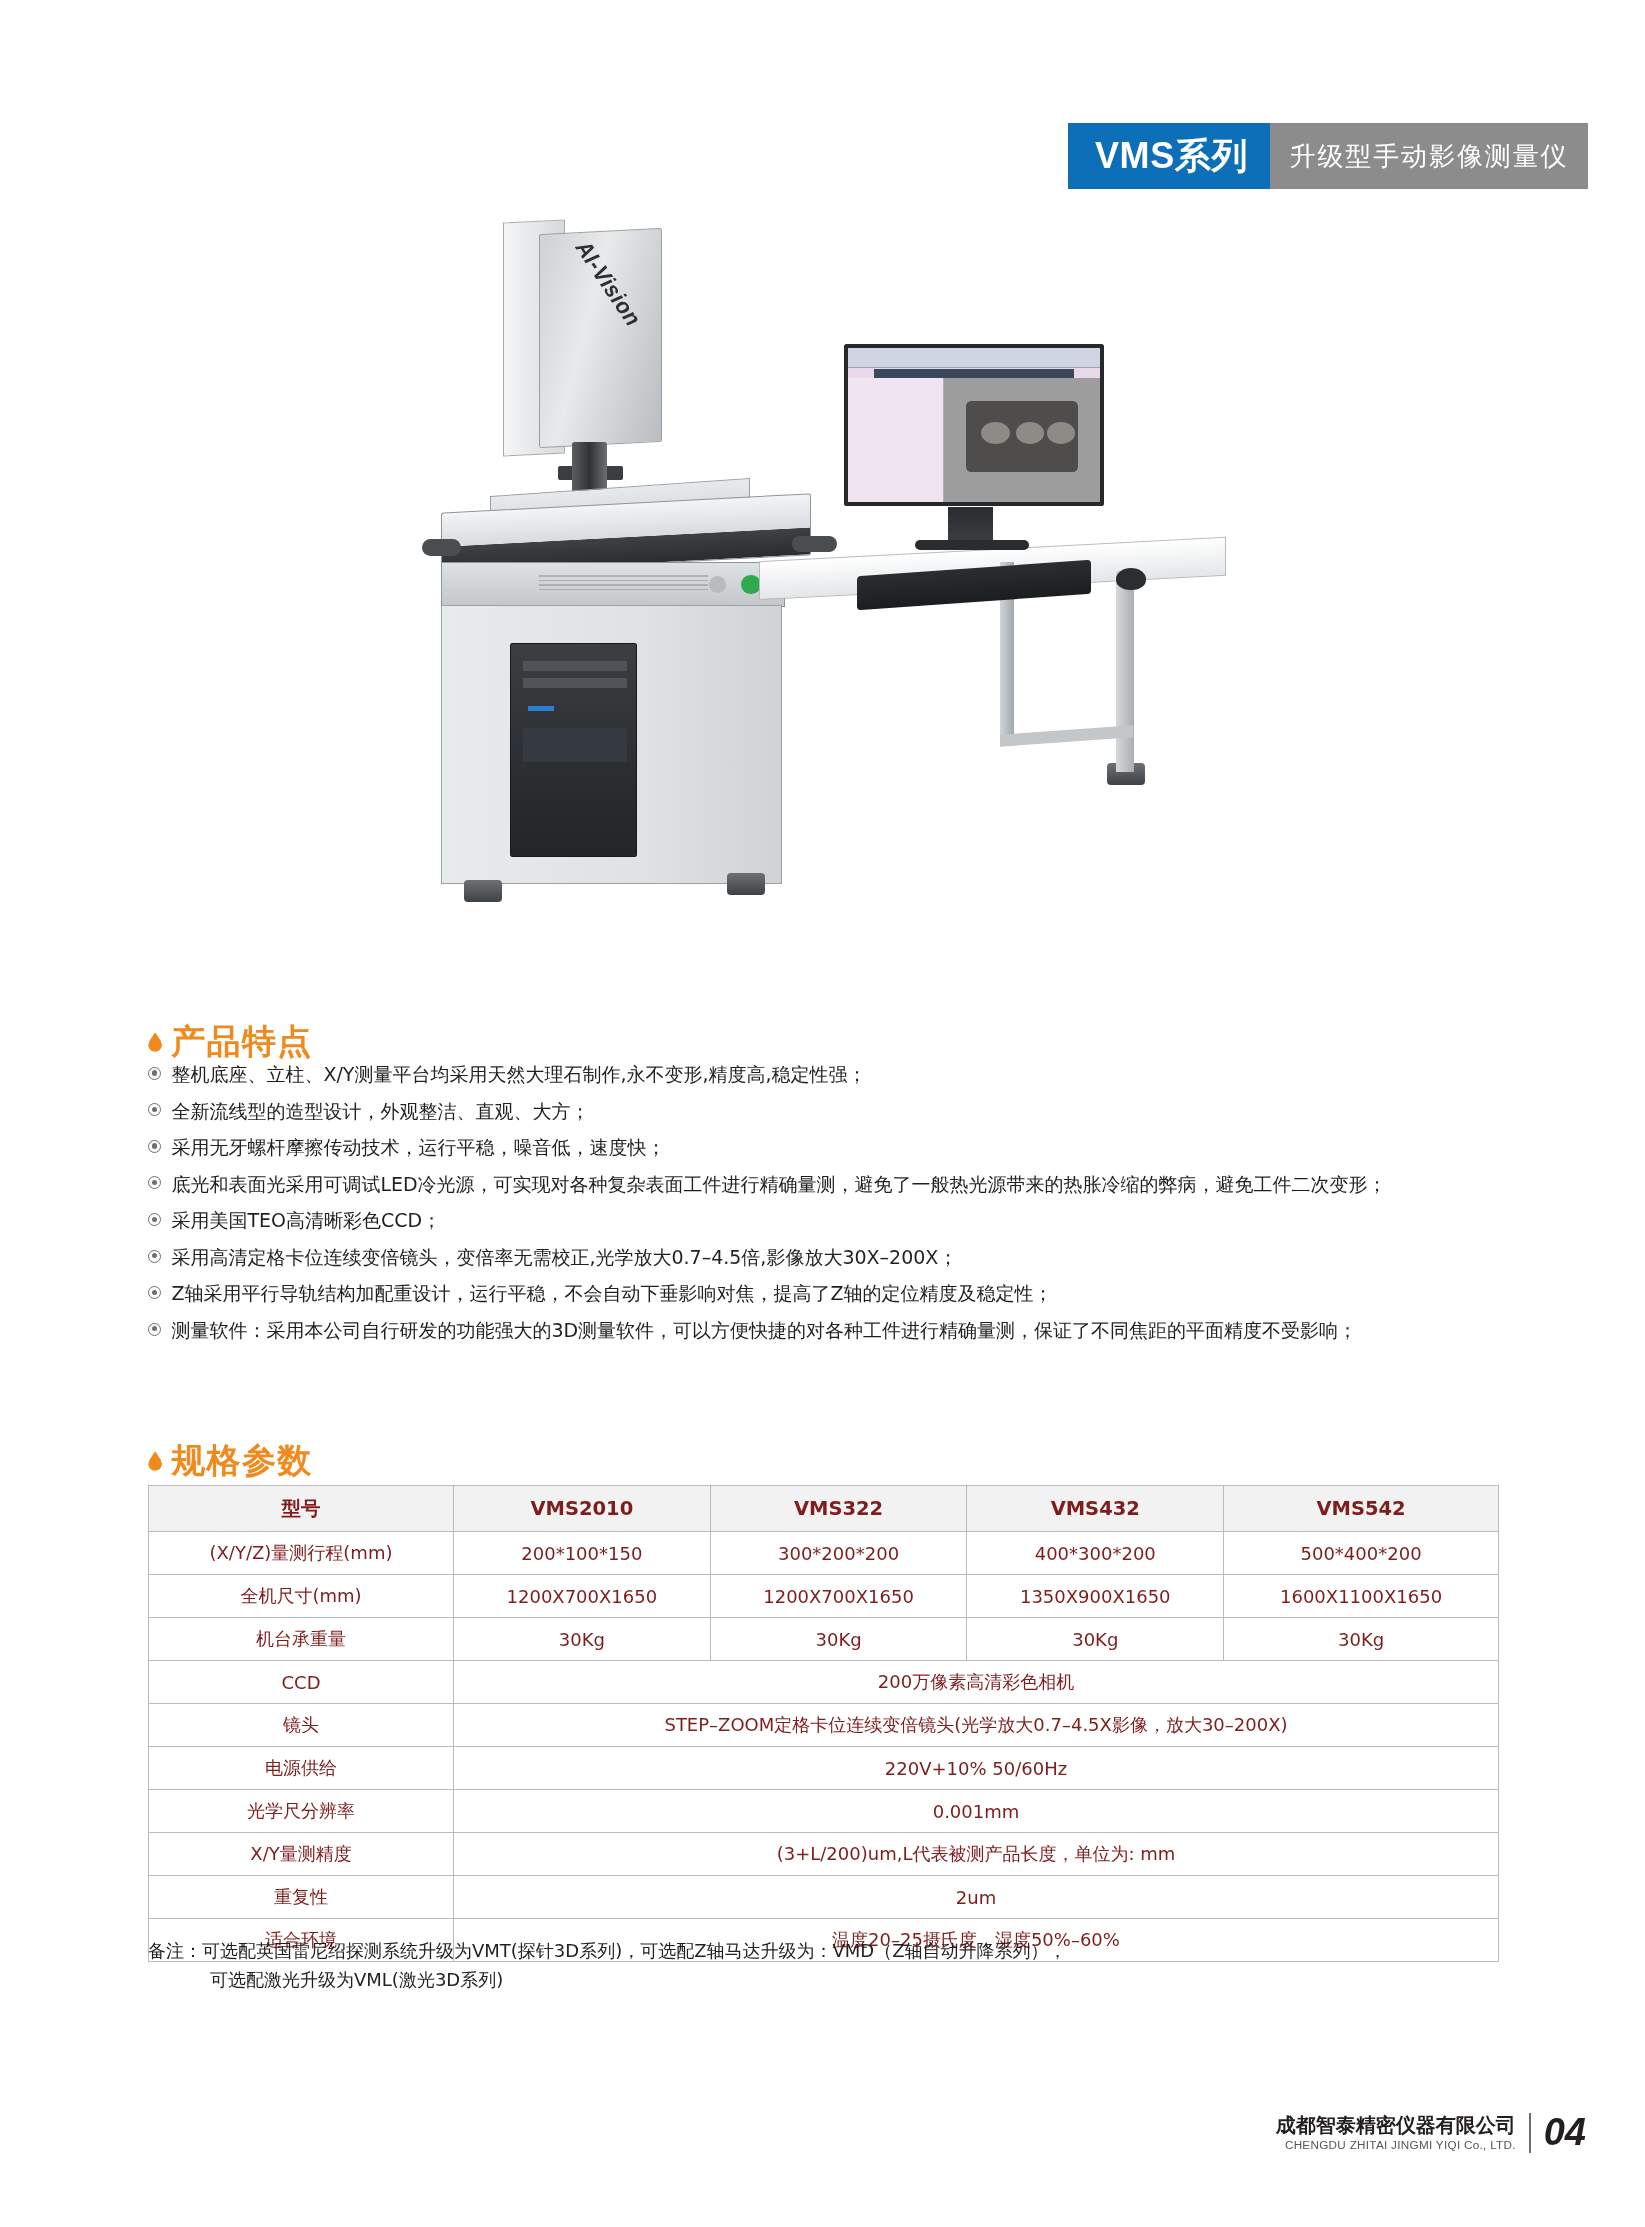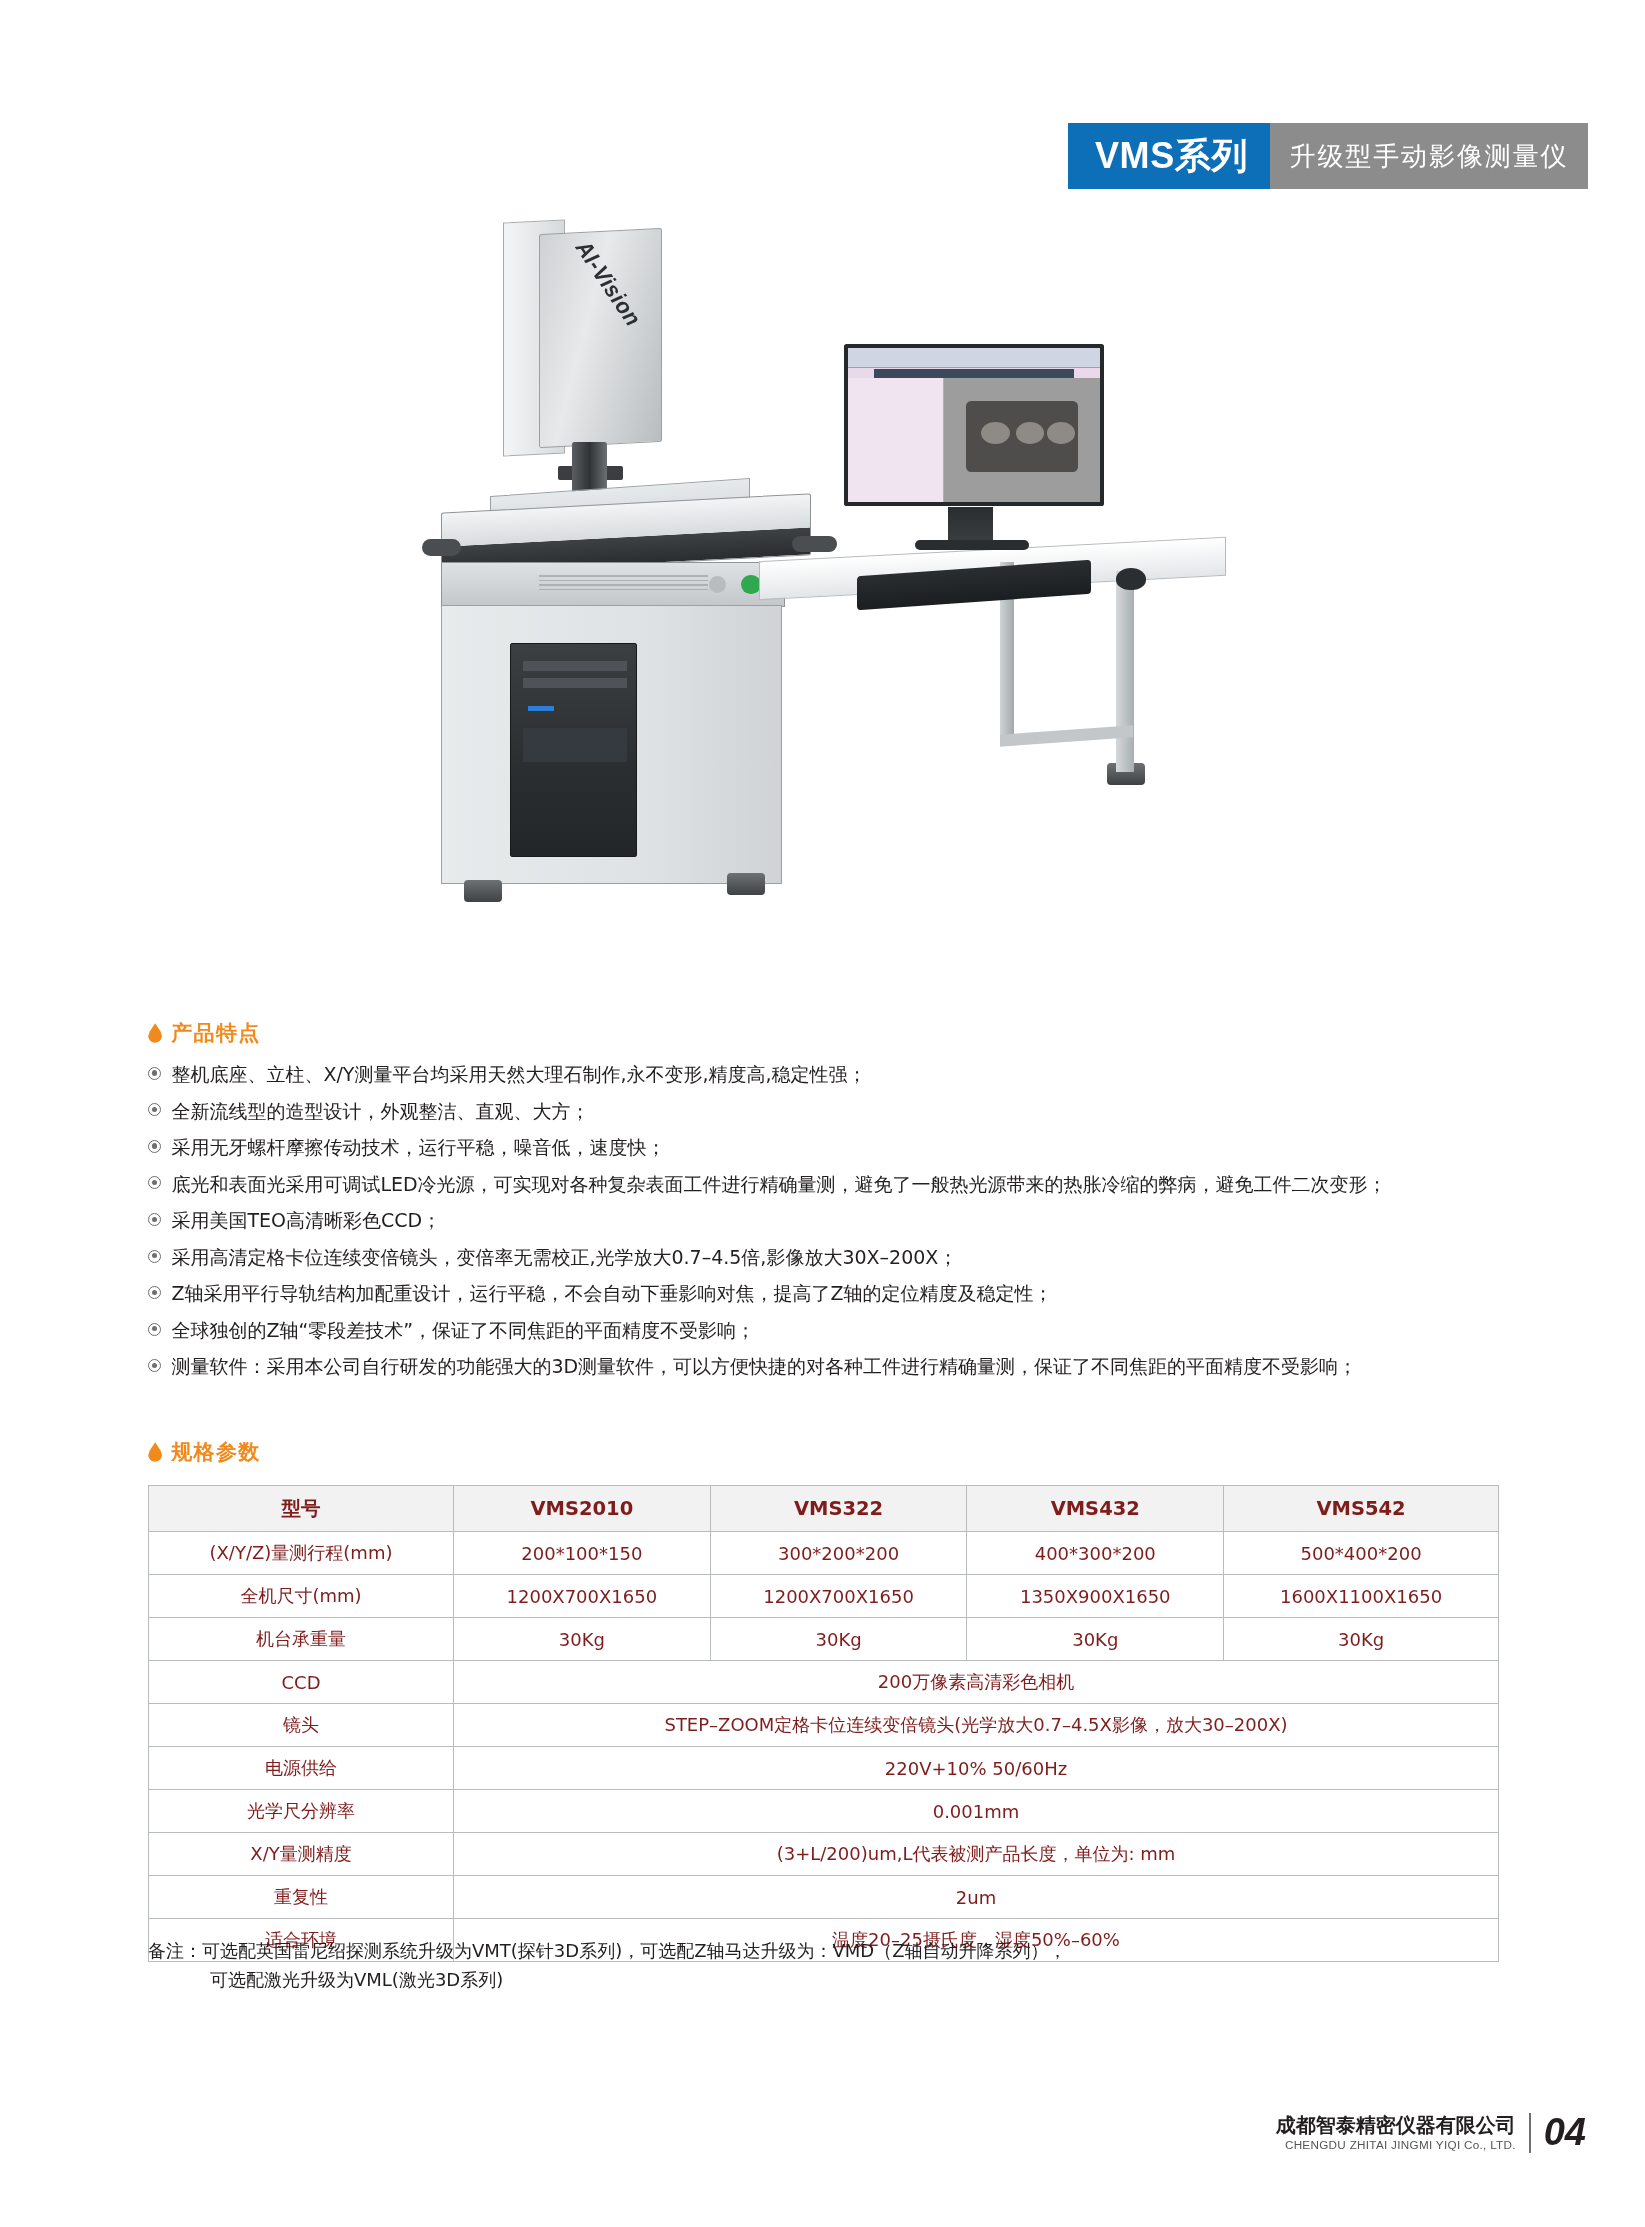--- a/index.html
+++ b/index.html
@@ -313,21 +313,21 @@
   }
   .drop-icon {
     width: 14.3px;
     height: 19.5px;
     background: #f08a1d;
     border-radius: 50% 50% 50% 50% / 62% 62% 38% 38%;
     transform: rotate(0deg);
     clip-path: polygon(50% 0%, 88% 42%, 100% 70%, 78% 100%, 22% 100%, 0% 70%, 12% 42%);
   }
   .section-head .title {
-    font-size: 21px;
+    font-size: 34px;
     color: #f08a1d;
     font-weight: bold;
     letter-spacing: 1.3px;
     font-family: "DejaVu Sans", sans-serif;
   }
 
   #features-head { left: 148px; top: 1019px; }
   #spec-head { left: 148px; top: 1438px; }
 
   
@@ -536,24 +536,20 @@
   <div class="feature-row">
     <span class="bullet"></span>
     <span class="feature-text">采用高清定格卡位连续变倍镜头，变倍率无需校正,光学放大0.7–4.5倍,影像放大30X–200X；</span>
   </div>
   <div class="feature-row">
     <span class="bullet"></span>
     <span class="feature-text">Z轴采用平行导轨结构加配重设计，运行平稳，不会自动下垂影响对焦，提高了Z轴的定位精度及稳定性；</span>
   </div>
   <div class="feature-row">
     <span class="bullet"></span>
-    <span class="feature-text">全球独创的Z轴“零段差技术”，保证了不同焦距的平面精度不受影响；</span>
-  </div>
-  <div class="feature-row">
-    <span class="bullet"></span>
     <span class="feature-text">测量软件：采用本公司自行研发的功能强大的3D测量软件，可以方便快捷的对各种工件进行精确量测，保证了不同焦距的平面精度不受影响；</span>
   </div>
 </div>
 
 <div class="section-head" id="spec-head">
   <span class="drop-icon"></span>
   <span class="title">规格参数</span>
 </div>
 
 <table class="spec-table">

